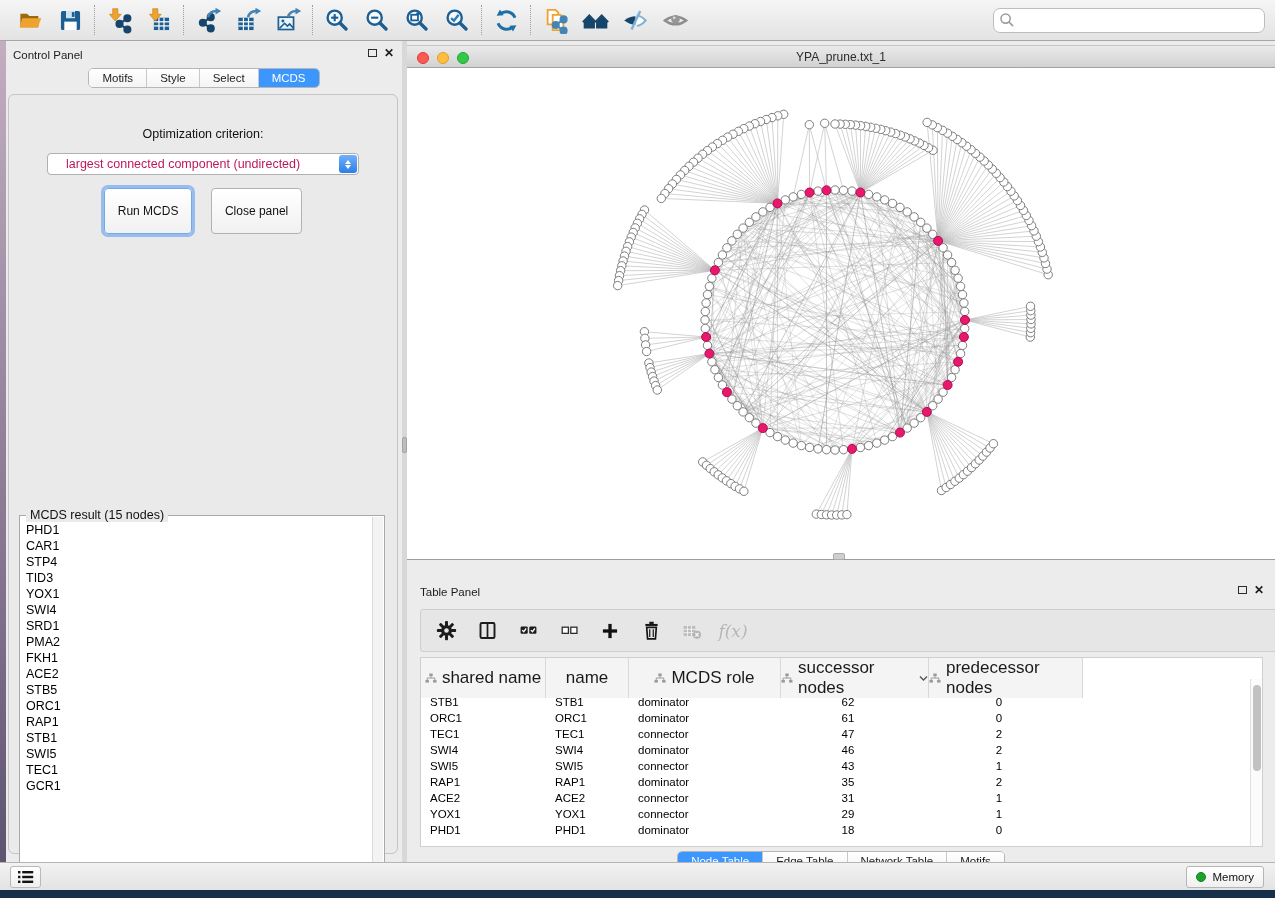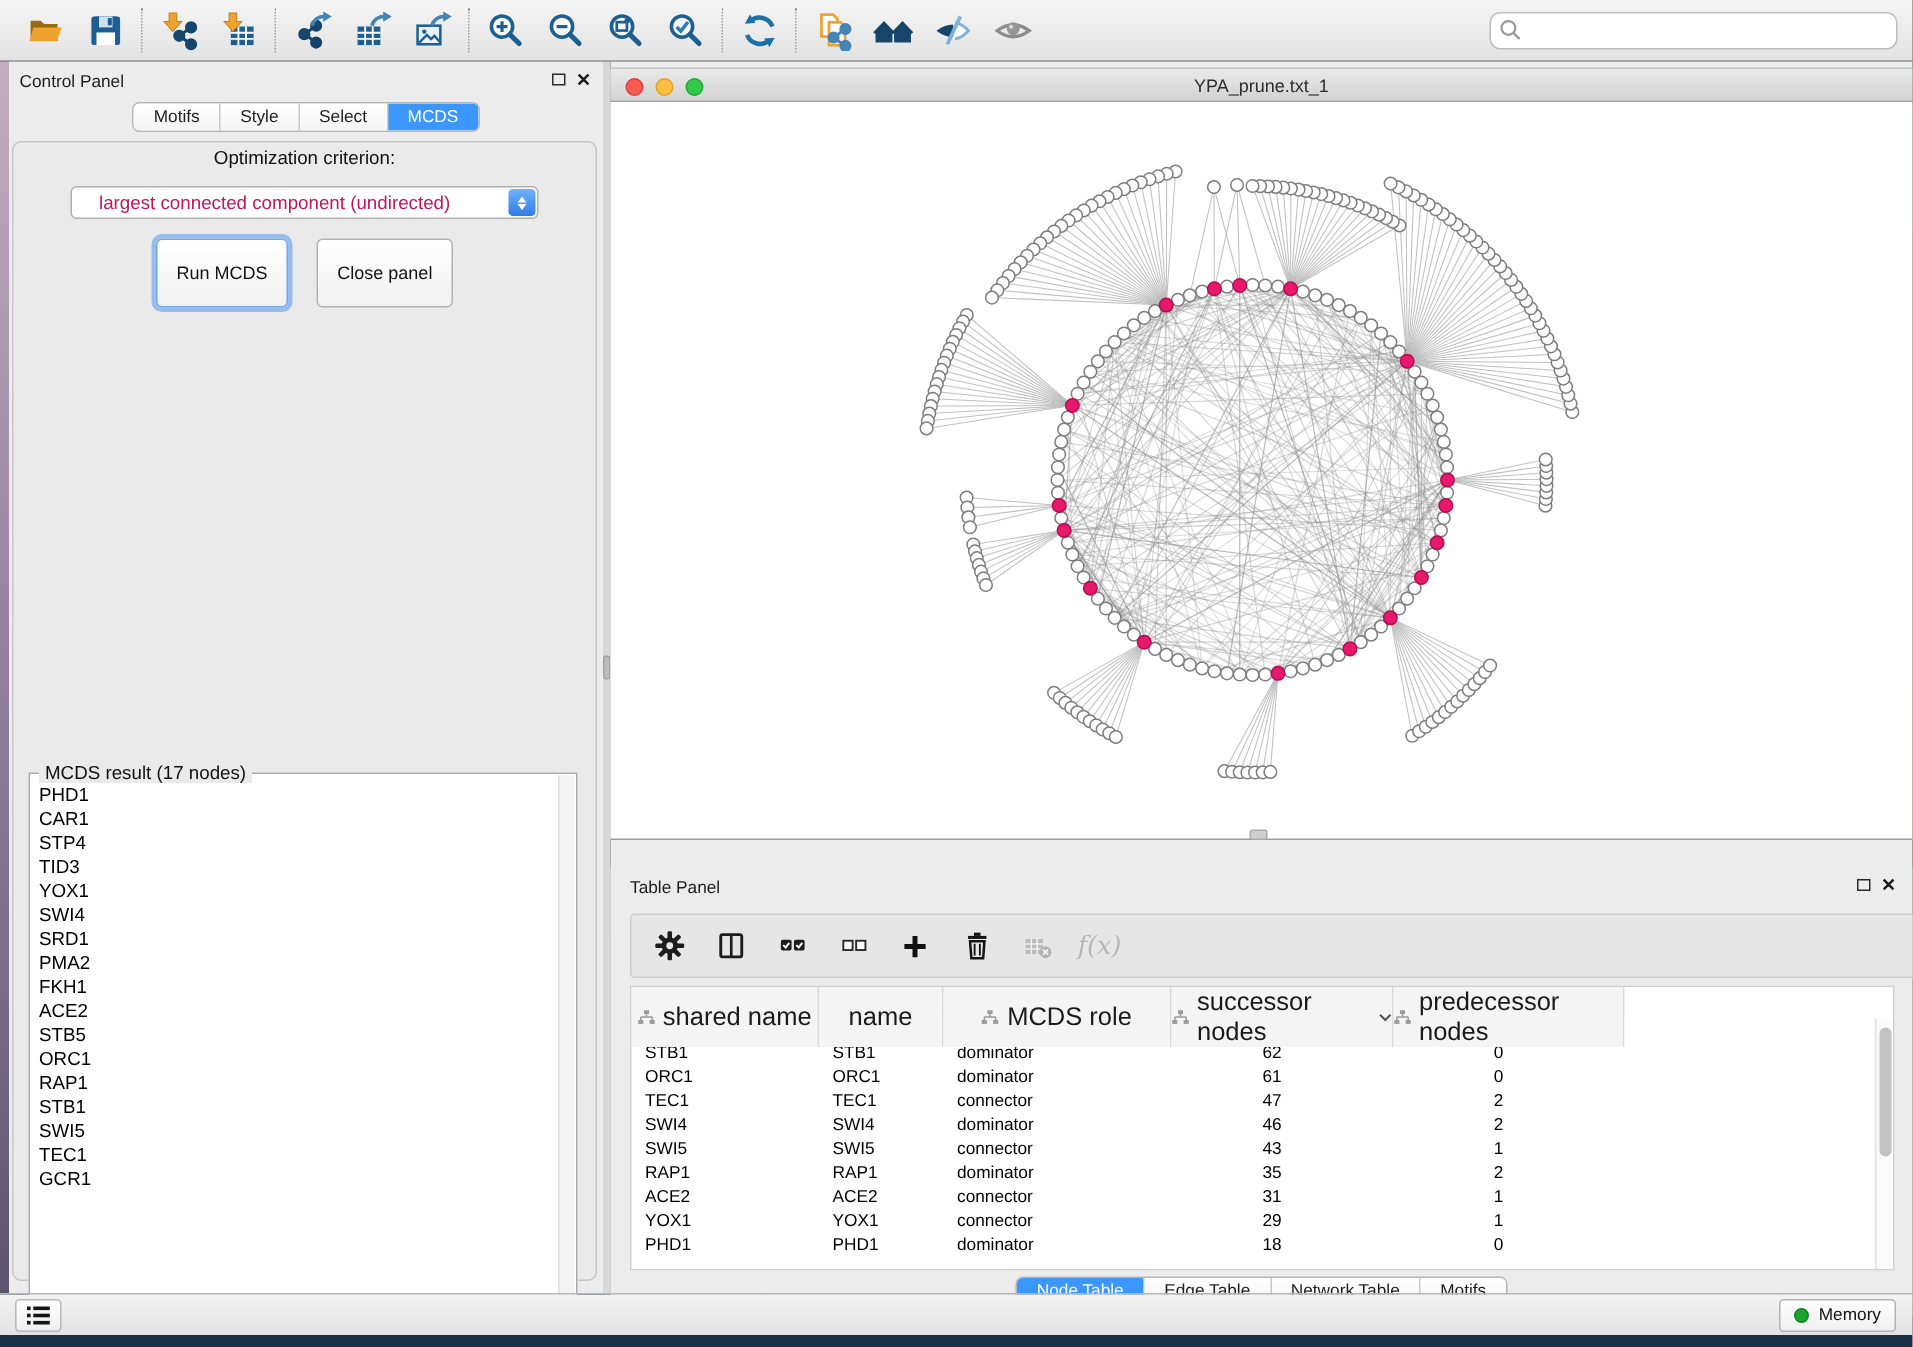--- a/index.html
+++ b/index.html
@@ -31,21 +31,21 @@
   .closex { font-size:12px; font-weight:bold; color:#1b1b1b; line-height:10px; }
   .tabrow { text-align:center; }
   .tabgroup { display:inline-flex; border:1px solid #b6b6b6; border-radius:5px; overflow:hidden;
     background:#fff; box-shadow:0 0 0 1px rgba(255,255,255,.4) inset; }
   .tab { padding:3px 13px; font-size:11.5px; color:#1d1d1d; background:linear-gradient(#ffffff,#f4f4f4);
     border-left:1px solid #c8c8c8; cursor:default; white-space:nowrap; }
   .tab:first-child { border-left:none; }
   .tab.active { background:#3b97fd; color:#fff; }
   .cbody { position:absolute; left:2px; top:53px; width:390px; height:760px;
     background:#eaeaea; border:1px solid #c5c5c5; border-radius:6px; }
-  .opt-label { text-align:center; margin-top:3px; font-size:12.5px; color:#111; }
+  .opt-label { text-align:center; margin-top:32px; font-size:12.5px; color:#111; }
   .selectbox { position:relative; margin:12px auto 0; width:312px; height:22px; background:#fff;
     border:1px solid #b0b0b0; border-radius:4px; font-size:12.5px; color:#be185d;
     line-height:20px; padding:0 28px 0 18px; white-space:nowrap; }
   .stepper { position:absolute; right:1px; top:1px; width:18px; height:18px;
     background:linear-gradient(#71b1fb,#2e7de8); border-radius:3px;
     display:flex; flex-direction:column; align-items:center; justify-content:center; gap:1px; }
   .stepper .up { width:0;height:0;border-left:3.5px solid transparent;border-right:3.5px solid transparent;border-bottom:4.5px solid #fff; }
   .stepper .dn { width:0;height:0;border-left:3.5px solid transparent;border-right:3.5px solid transparent;border-top:4.5px solid #fff; }
   .btnrow { text-align:center; margin-top:13px; }
   .btn { display:inline-block; background:linear-gradient(#ffffff,#f1f1f1); border:1px solid #b2b2b2;
@@ -351,21 +351,21 @@
         <span class="stepper">
             <span class="up"></span>
             <span class="dn"></span>
           </span>
       </div>
       <div class="btnrow">
         <span class="btn focusring">Run MCDS</span>
         <span class="btn">Close panel</span>
       </div>
       <div class="mcds-fieldset">
-        <span class="mcds-legend">MCDS result (17 nodes)</span>
+        <span class="mcds-legend">MCDS result (15 nodes)</span>
         <div class="mcds-list" id="mcds-list">
             <div class="mcds-item">PHD1</div>
             <div class="mcds-item">CAR1</div>
             <div class="mcds-item">STP4</div>
             <div class="mcds-item">TID3</div>
             <div class="mcds-item">YOX1</div>
             <div class="mcds-item">SWI4</div>
             <div class="mcds-item">SRD1</div>
             <div class="mcds-item">PMA2</div>
             <div class="mcds-item">FKH1</div>

